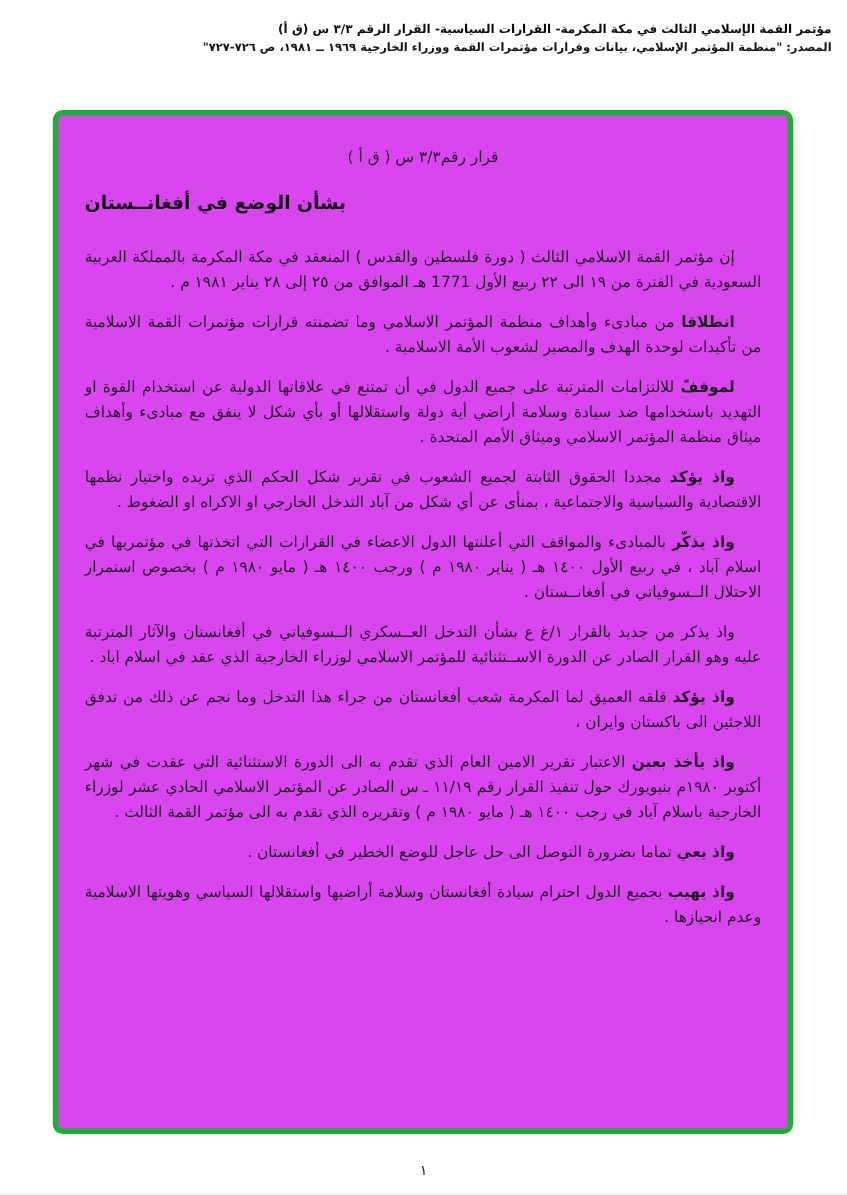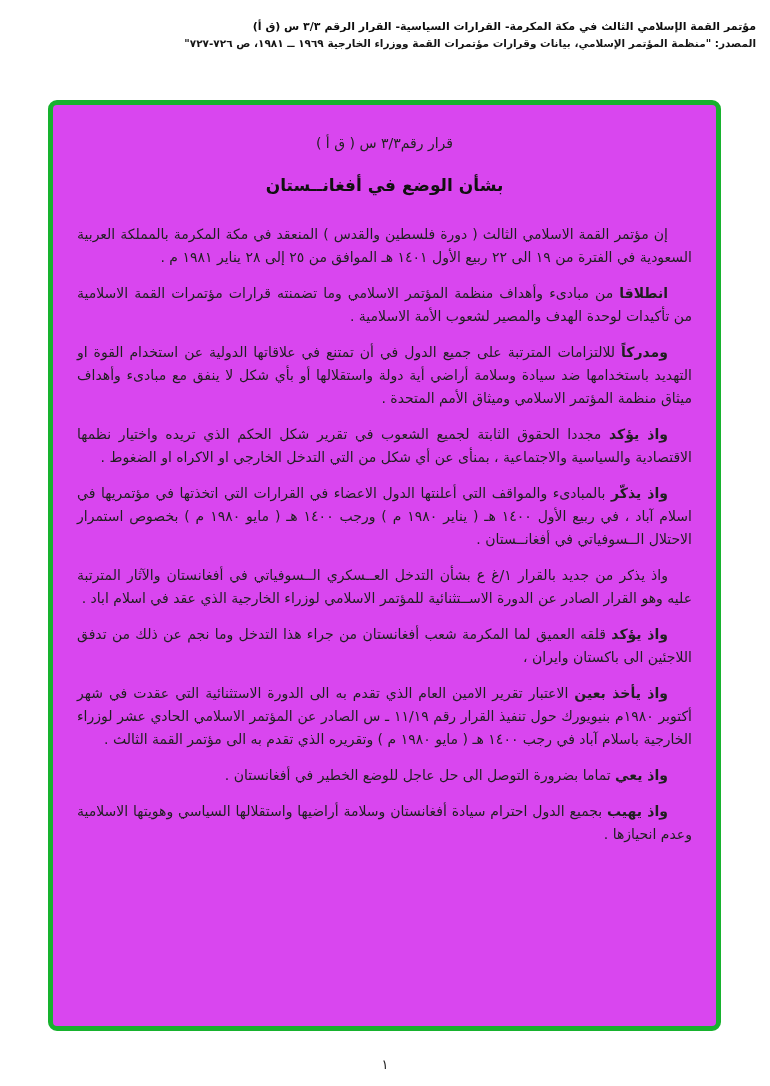--- a/index.html
+++ b/index.html
@@ -51,21 +51,21 @@
     padding: 22px 24px 0 24px;
     color: #1f1f1f;
   }
   .resolution-number {
     text-align: center;
     font-size: 14px;
     margin-top: 8px;
     color: #222222;
   }
   .document-title {
-    text-align: center;
+    text-align: left;
     font-size: 17px;
     font-weight: bold;
     margin-top: 24px;
     margin-bottom: 28px;
     color: #111111;
   }
   .paragraph {
     font-size: 14px;
     line-height: 23px;
     text-align: justify;
@@ -92,24 +92,24 @@
 <div class="page-header">
   <div class="header-line1">مؤتمر القمة الإسلامي الثالث في مكة المكرمة- القرارات السياسية- القرار الرقم ٣/٣ س (ق أ)</div>
   <div class="header-line2">المصدر: "منظمة المؤتمر الإسلامي، بيانات وقرارات مؤتمرات القمة ووزراء الخارجية ١٩٦٩ ــ ١٩٨١، ص ٧٢٦-٧٢٧"</div>
 </div>
 
 <div class="document-frame">
   <div class="doc-content">
     <div class="resolution-number">قرار رقم٣/٣ س ( ق أ )</div>
     <div class="document-title">بشأن الوضع في أفغانــستان</div>
 
-    <p class="paragraph"><span class="lead"></span><span>إن مؤتمر القمة الاسلامي الثالث ( دورة فلسطين والقدس ) المنعقد في مكة المكرمة بالمملكة العربية السعودية في الفترة من ١٩ الى ٢٢ ربيع الأول ١٤٠١ هـ الموافق من ٢٥ إلى ٢٨ يناير ١٩٨١ م .</span></p>
+    <p class="paragraph"><span class="lead"></span><span>إن مؤتمر القمة الاسلامي الثالث ( دورة فلسطين والقدس ) المنعقد في مكة المكرمة بالمملكة العربية السعودية في الفترة من ١٩ الى ٢٢ ربيع الأول 1771 هـ الموافق من ٢٥ إلى ٢٨ يناير ١٩٨١ م .</span></p>
     <p class="paragraph"><span class="lead">انطلاقا</span><span> من مبادىء وأهداف منظمة المؤتمر الاسلامي وما تضمنته قرارات مؤتمرات القمة الاسلامية من تأكيدات لوحدة الهدف والمصير لشعوب الأمة الاسلامية .</span></p>
-    <p class="paragraph"><span class="lead">ومدركاً</span><span> للالتزامات المترتبة على جميع الدول في أن تمتنع في علاقاتها الدولية عن استخدام القوة او التهديد باستخدامها ضد سيادة وسلامة أراضي أية دولة واستقلالها أو بأي شكل لا ينفق مع مبادىء وأهداف ميثاق منظمة المؤتمر الاسلامي وميثاق الأمم المتحدة .</span></p>
-    <p class="paragraph"><span class="lead">واذ يؤكد</span><span> مجددا الحقوق الثابتة لجميع الشعوب في تقرير شكل الحكم الذي تريده واختيار نظمها الاقتصادية والسياسية والاجتماعية ، بمنأى عن أي شكل من التي التدخل الخارجي او الاكراه او الضغوط .</span></p>
+    <p class="paragraph"><span class="lead">لموقفً</span><span> للالتزامات المترتبة على جميع الدول في أن تمتنع في علاقاتها الدولية عن استخدام القوة او التهديد باستخدامها ضد سيادة وسلامة أراضي أية دولة واستقلالها أو بأي شكل لا ينفق مع مبادىء وأهداف ميثاق منظمة المؤتمر الاسلامي وميثاق الأمم المتحدة .</span></p>
+    <p class="paragraph"><span class="lead">واذ يؤكد</span><span> مجددا الحقوق الثابتة لجميع الشعوب في تقرير شكل الحكم الذي تريده واختيار نظمها الاقتصادية والسياسية والاجتماعية ، بمنأى عن أي شكل من آباد التدخل الخارجي او الاكراه او الضغوط .</span></p>
     <p class="paragraph"><span class="lead">واذ يذكّر</span><span> بالمبادىء والمواقف التي أعلنتها الدول الاعضاء في القرارات التي اتخذتها في مؤتمريها في اسلام آباد ، في ربيع الأول ١٤٠٠ هـ ( يناير ١٩٨٠ م ) ورجب ١٤٠٠ هـ ( مايو ١٩٨٠ م ) بخصوص استمرار الاحتلال الــسوفياتي في أفغانــستان .</span></p>
     <p class="paragraph"><span class="lead"></span><span>واذ يذكر من جديد بالقرار ١/غ ع بشأن التدخل العــسكري الــسوفياتي في أفغانستان والآثار المترتبة عليه وهو القرار الصادر عن الدورة الاســتثنائية للمؤتمر الاسلامي لوزراء الخارجية الذي عقد في اسلام اباد .</span></p>
     <p class="paragraph"><span class="lead">واذ يؤكد</span><span> قلقه العميق لما المكرمة شعب أفغانستان من جراء هذا التدخل وما نجم عن ذلك من تدفق اللاجئين الى باكستان وايران ،</span></p>
     <p class="paragraph"><span class="lead">واذ يأخذ بعين</span><span> الاعتبار تقرير الامين العام الذي تقدم به الى الدورة الاستثنائية التي عقدت في شهر أكتوبر ١٩٨٠م بنيويورك حول تنفيذ القرار رقم ١١/١٩ ـ س الصادر عن المؤتمر الاسلامي الحادي عشر لوزراء الخارجية باسلام آباد في رجب ١٤٠٠ هـ ( مايو ١٩٨٠ م ) وتقريره الذي تقدم به الى مؤتمر القمة الثالث .</span></p>
     <p class="paragraph"><span class="lead">واذ يعي</span><span> تماما بضرورة التوصل الى حل عاجل للوضع الخطير في أفغانستان .</span></p>
     <p class="paragraph"><span class="lead">واذ يهيب</span><span> بجميع الدول احترام سيادة أفغانستان وسلامة أراضيها واستقلالها السياسي وهويتها الاسلامية وعدم انحيازها .</span></p>
   </div>
 </div>
 
 <div class="page-number">١</div>

